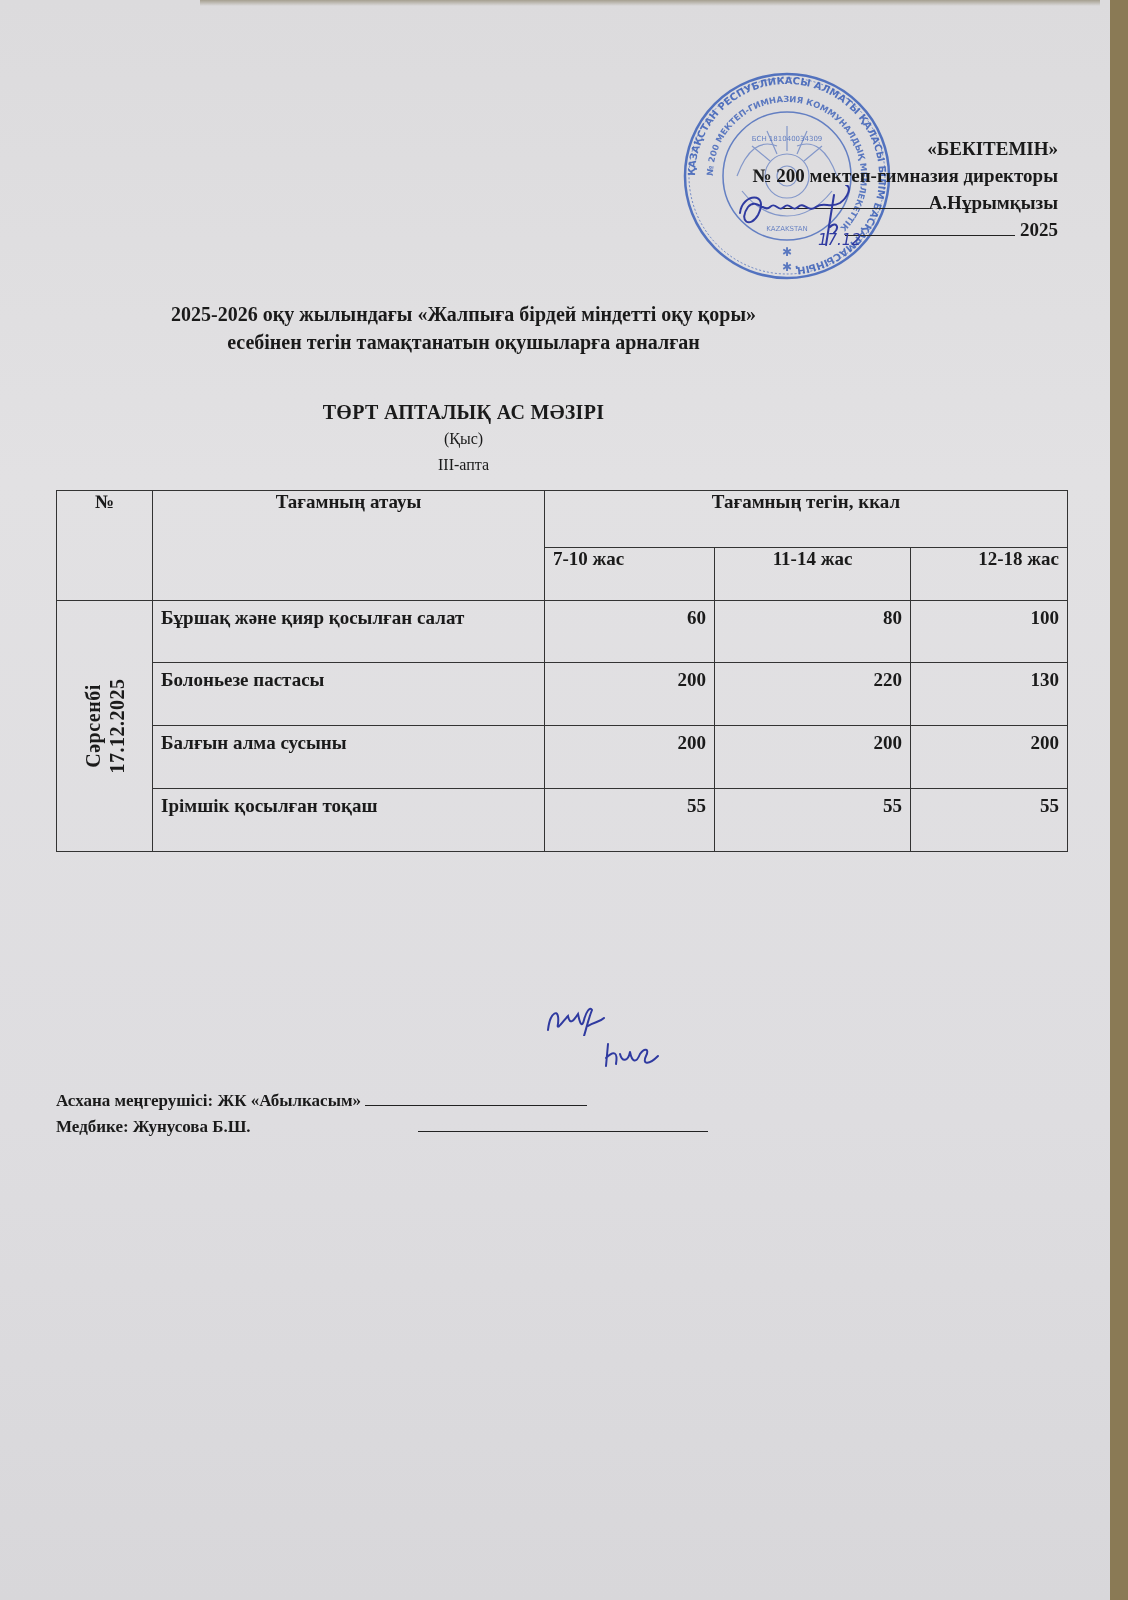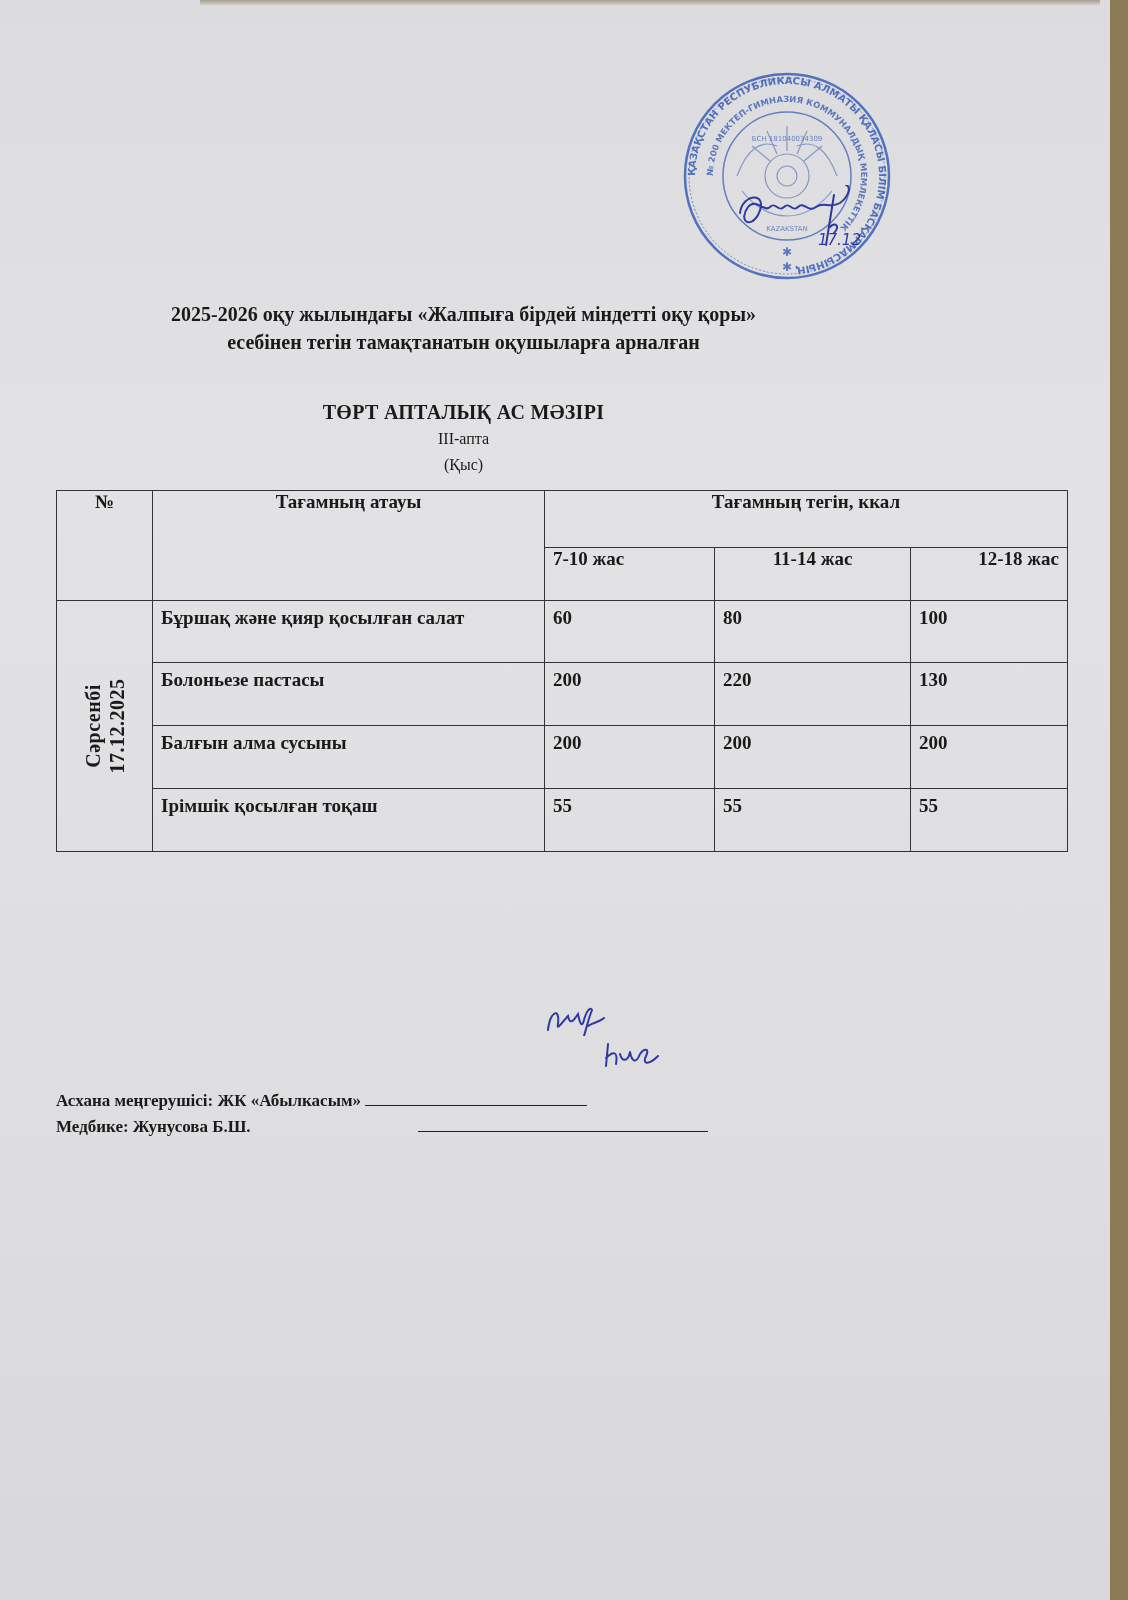--- a/index.html
+++ b/index.html
@@ -43,21 +43,21 @@
       border: 1.5px solid #333; padding: 0 8px; vertical-align: top;
     }
     table.menu th { font-weight: bold; text-align: center; }
     .h1row th { height: 56px; padding-top: 8px; }
     .h2row th { height: 52px; padding-top: 8px; }
     .day-cell { width: 70px; text-align: center; vertical-align: middle !important; padding: 0 !important; }
     .day-rot {
       transform: rotate(-90deg); white-space: nowrap; display: inline-block;
       font-size: 20px; line-height: 24px; letter-spacing: 0.5px;
     }
-    .num-cell { text-align: left; padding-top: 6px !important; }
+    .num-cell { text-align: right; padding-top: 6px !important; }
     .dish-cell { padding-top: 4px !important; line-height: 26px; }
     .row1 td { height: 55px; }
     .row td { height: 56px; }
     .footer {
       position: absolute; left: 56px; top: 1079px; font-weight: bold; font-size: 17px; line-height: 24px; margin-top: 8px;
     }
     .footer .line { display: block; white-space: nowrap; }
     .sig1 { position: absolute; left: 540px; top: 1000px; width: 80px; height: 36px; pointer-events: none;}
     .sig2 { position: absolute; left: 600px; top: 1034px; width: 70px; height: 36px; pointer-events: none;}
   </style>
@@ -87,32 +87,43 @@
       <path d="M105,60 L105,85 M85,65 L95,88 M125,65 L115,88 M70,80 L88,95 M140,80 L122,95"></path>
       <path d="M55,110 Q70,70 95,80 M155,110 Q140,70 115,80"></path>
       <path d="M60,125 Q80,150 105,150 Q130,150 150,125"></path>
     </g>
     <text x="105" y="165" text-anchor="middle" font-family="DejaVu Sans, sans-serif" font-size="7" fill="#3a5fb8" opacity="0.7">KAZAKSTAN</text>
     <text x="105" y="75" text-anchor="middle" font-family="DejaVu Sans, sans-serif" font-size="7" fill="#3a5fb8" opacity="0.75">БСН 181040034309</text>
     <text x="105" y="190" text-anchor="middle" font-size="12" fill="#3a5fb8" opacity="0.8">✱</text>
     <text x="105" y="205" text-anchor="middle" font-size="12" fill="#3a5fb8" opacity="0.8">✱</text>
   </svg>
 
+  <div class="approve">
+    <span class="line">«БЕКІТЕМІН»</span>
+    <span class="line">№ 200 мектеп-гимназия директоры</span>
+    <span class="line">
+      <span class="uline" style="width:150px"></span><span>А.Нұрымқызы</span>
+    </span>
+    <span class="line">
+      <span class="uline" style="width:170px"></span>
+      <span>2025</span>
+    </span>
+  </div>
 
   <svg class="sig-dir" viewBox="0 0 140 70">
     <path d="M10,28 C12,8 40,6 28,30 C20,44 8,36 18,22 C26,12 34,28 40,22 C46,16 48,28 54,22 C60,16 62,28 68,22 C74,16 78,28 86,22 C94,16 100,24 110,18 C118,12 122,2 116,0 M104,10 L96,60 M100,42 C106,36 110,42 104,48" fill="none" stroke="#2f3aa0" stroke-width="2" stroke-linecap="round"></path>
     <text x="88" y="60" font-family="DejaVu Sans, sans-serif" font-size="15" fill="#2f3aa0" font-style="italic">17.12</text>
   </svg>
 
   <div class="titles">
     <div class="t1">2025-2026 оқу жылындағы  «Жалпыға бірдей міндетті оқу қоры»</div>
     <div class="t1">есебінен тегін тамақтанатын оқушыларға арналған</div>
     <div class="t3">ТӨРТ АПТАЛЫҚ АС МӘЗІРІ</div>
+    <div class="t4">(Қыс)</div>
     <div class="t4">ІІІ-апта</div>
-    <div class="t4">(Қыс)</div>
   </div>
 
   <table class="menu">
     <colgroup>
       <col style="width:90px">
         <col style="width:392px">
         <col style="width:170px">
         <col style="width:196px">
         <col>
     </colgroup>

